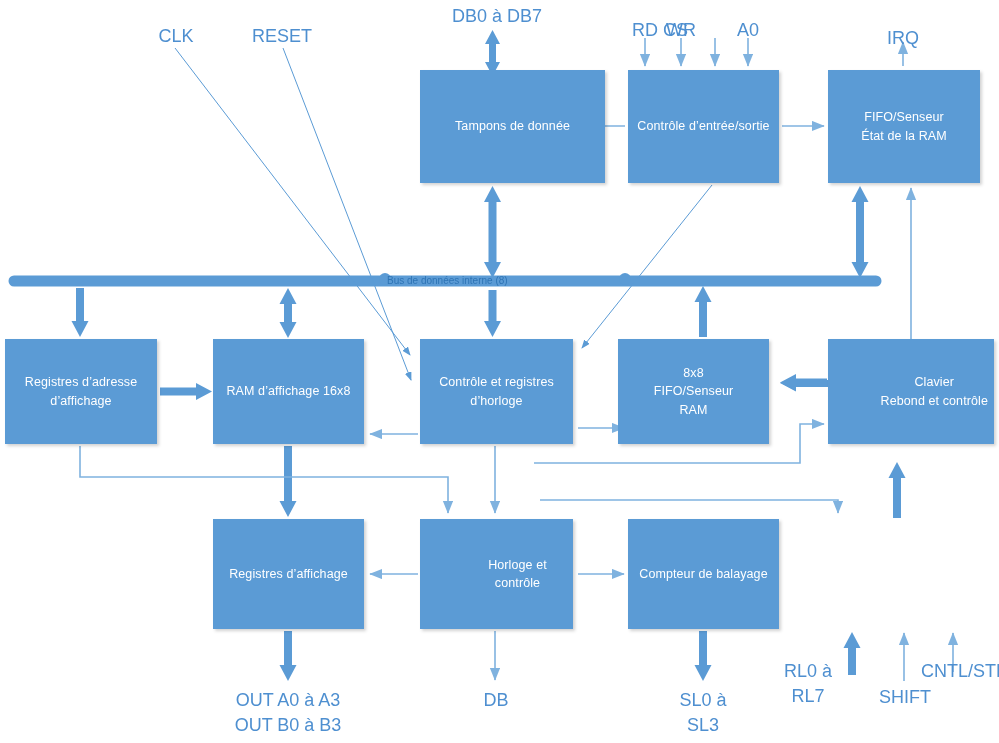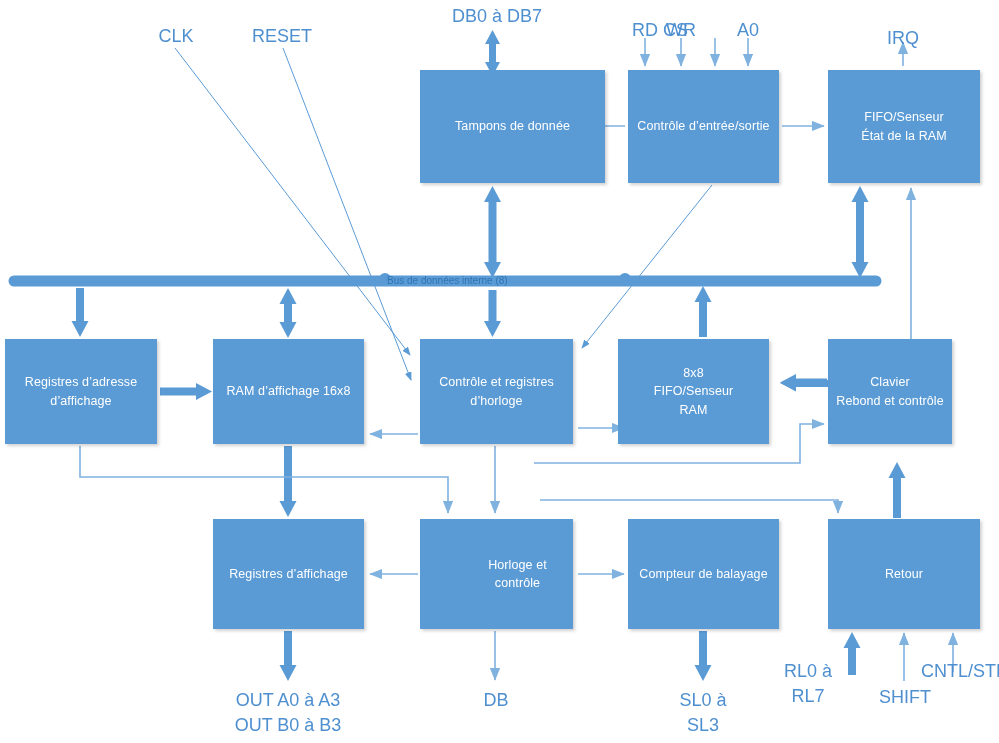--- a/index.html
+++ b/index.html
@@ -174,40 +174,37 @@
     <span>Contrôle et registres
 d’horloge</span>
   </div>
 
   <div class="box" style="left:618px;top:339px;width:151px;height:105px;align-items:center;">
     <span>8x8
 FIFO/Senseur
 RAM</span>
   </div>
 
-  <div class="box" style="left:828px;top:339px;width:124px;height:105px;">
+  <div class="box" style="left:828px;top:339px;width:166px;height:105px;justify-content:flex-end;">
     <span>Clavier
 Rebond et contrôle</span>
   </div>
 
   <div class="box" style="left:213px;top:519px;width:151px;height:110px;">
     <span>Registres d’affichage</span>
   </div>
 
   <div class="box" style="left:420px;top:519px;width:153px;height:110px;padding-left:48px;">
     <span>Horloge et contrôle</span>
   </div>
 
   <div class="box" style="left:628px;top:519px;width:151px;height:110px;">
     <span>Compteur de balayage</span>
   </div>
 
-  <div class="box" style="left:828px;top:519px;width:152px;height:110px;">
-    <span>Retour</span>
-  </div>
 
   <div class="buslabel" style="left:387px;top:275px;">Bus de données interne (8)</div>
 
   <div class="extlabel" style="left:153px;top:24px;width:46px;">CLK</div>
   <div class="extlabel" style="left:252px;top:24px;width:60px;">RESET</div>
   <div class="extlabel" style="left:448px;top:4px;width:98px;">DB0 à DB7</div>
   <div class="extlabel" style="left:630px;top:18px;width:30px;">RD</div>
   <div class="extlabel" style="left:664px;top:18px;width:34px;">WR</div>
   <div class="extlabel" style="left:660px;top:18px;width:28px;text-align:right;">CS</div>
   <div class="extlabel" style="left:734px;top:18px;width:28px;">A0</div>

